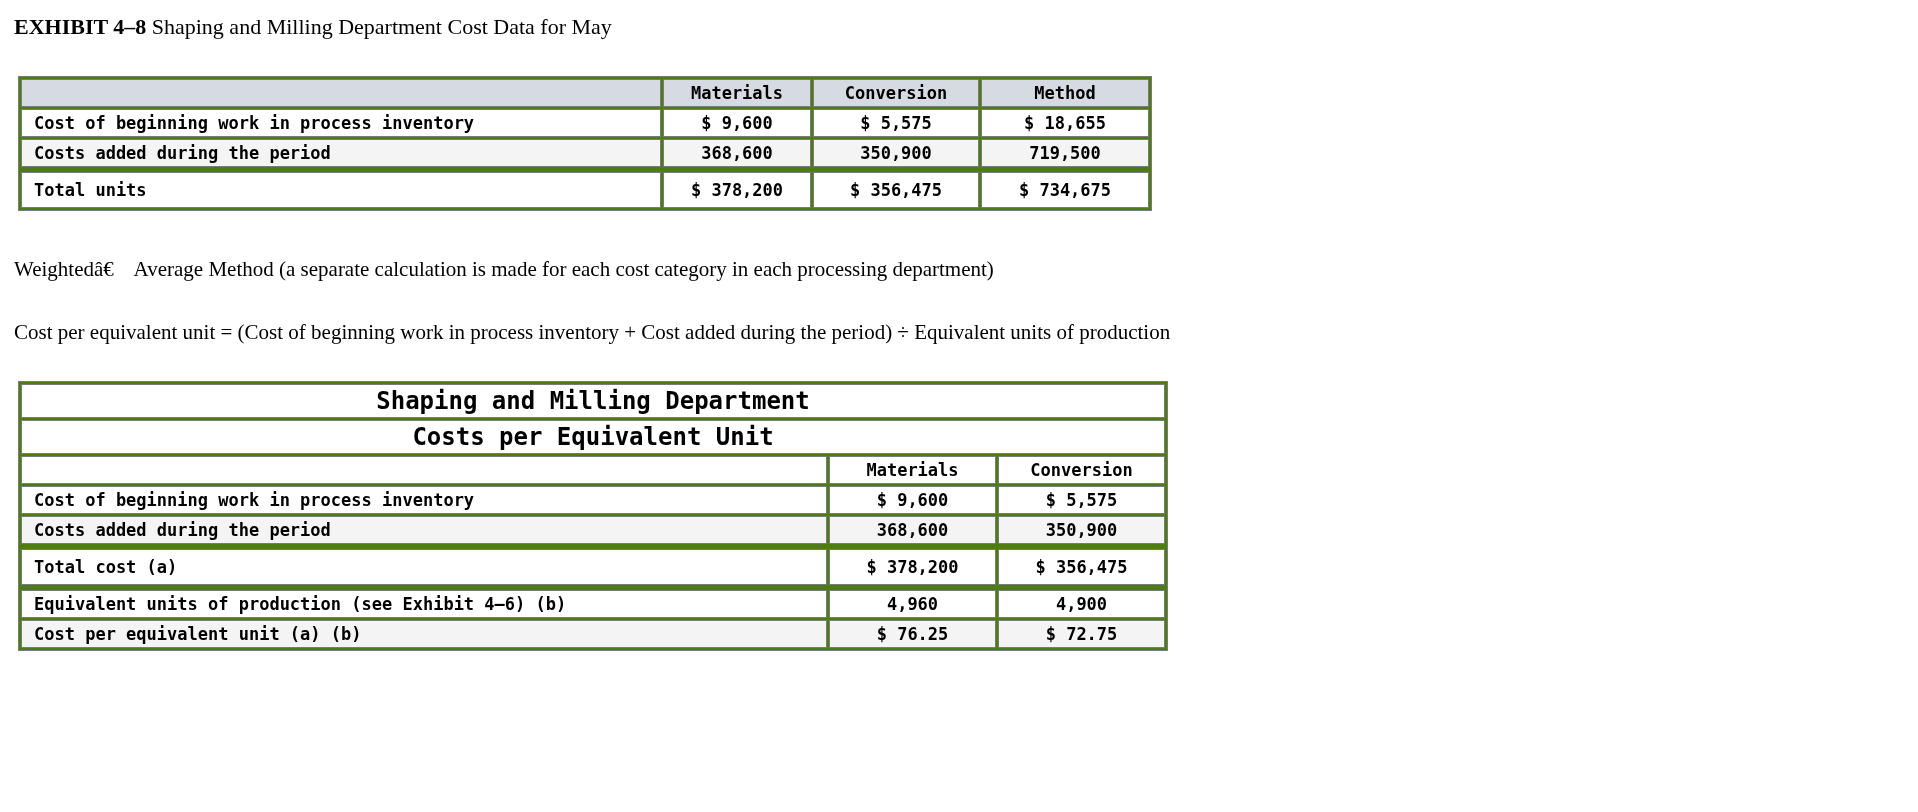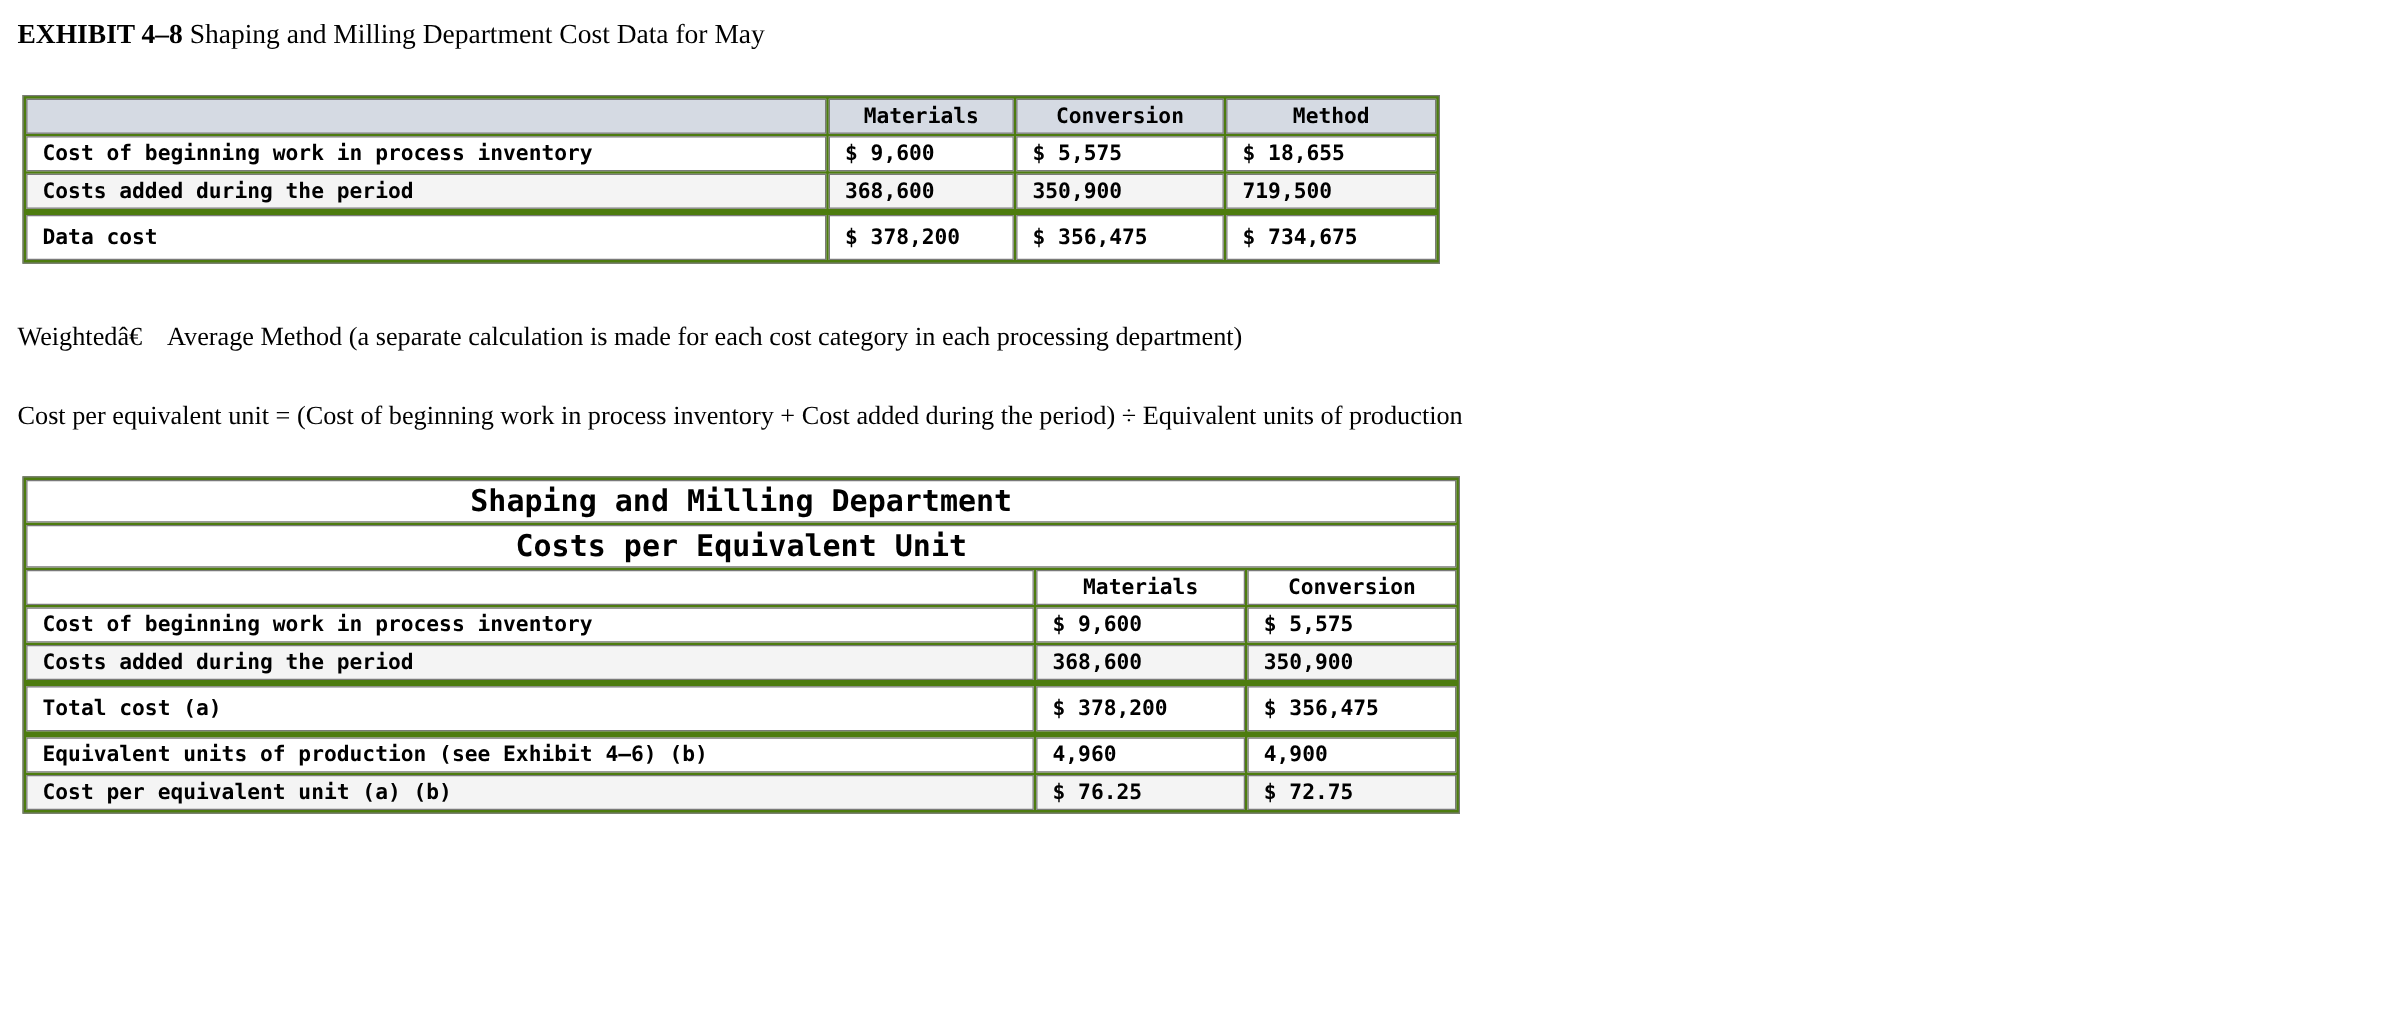--- a/index.html
+++ b/index.html
@@ -39,21 +39,21 @@
     background: #fff;
     overflow: hidden;
     white-space: nowrap;
   }
   tr.hdr td, td.band {
     background: #d5dae3;
     text-align: center;
   }
   td.band { font-size: 24px; }
   td.lbl { text-align: left; padding-left: 22px; }
-  td.num { text-align: left; padding-right: 14px; }
+  td.num { text-align: center; padding-right: 14px; }
   tr.alt td { background: #f4f4f4; }
   tr.tall td { padding-top: 7px; padding-bottom: 7px; }
   tr.subhdr td { background: #fff; text-align: center; }
   tr.spacer td {
     border: none; background: transparent;
     height: 1px; padding: 0;
   }
 </style>
 </head>
 <body>
@@ -85,21 +85,21 @@
       <tr class="alt">
         <td class="lbl">Costs added during the period</td>
         <td class="num">368,600</td>
         <td class="num">350,900</td>
         <td class="num">719,500</td>
       </tr>
       <tr class="spacer">
           <td colspan="4"></td>
         </tr>
       <tr class="tall">
-        <td class="lbl">Data cost</td>
+        <td class="lbl">Total units</td>
         <td class="num">$ 378,200</td>
         <td class="num">$ 356,475</td>
         <td class="num">$ 734,675</td>
       </tr>
     </tbody>
   </table>
 
   <p class="body-text weighted">Weightedâ€    Average Method (a separate calculation is made for each cost category in each processing department)</p>
 
   <p class="body-text formula">Cost per equivalent unit = (Cost of beginning work in process inventory + Cost added during the period) ÷ Equivalent units of production</p>

